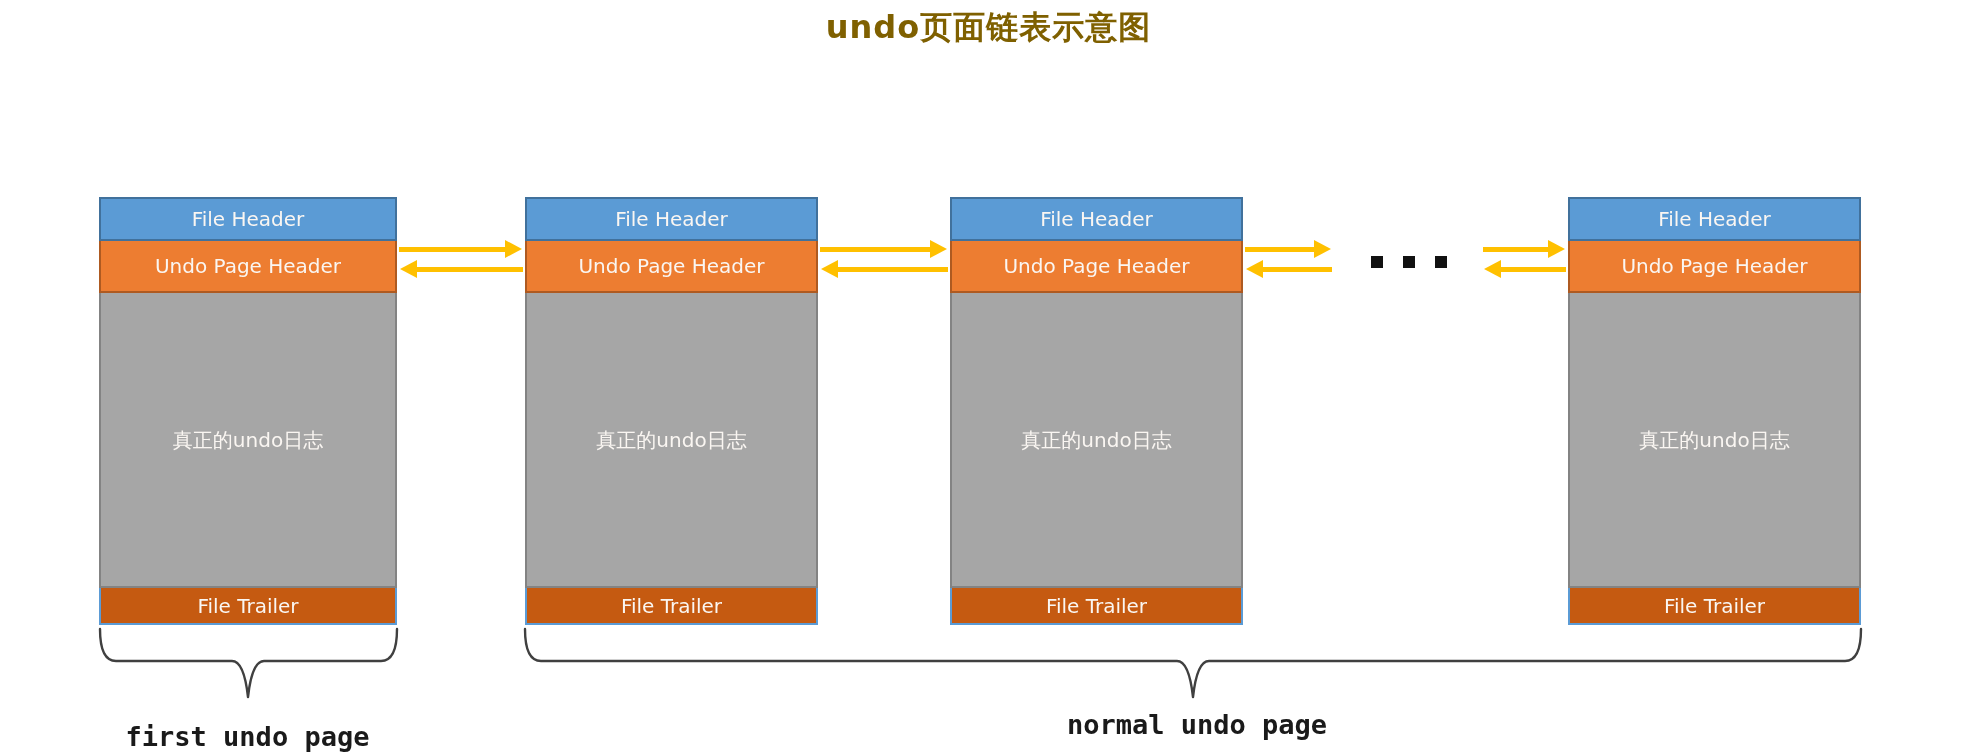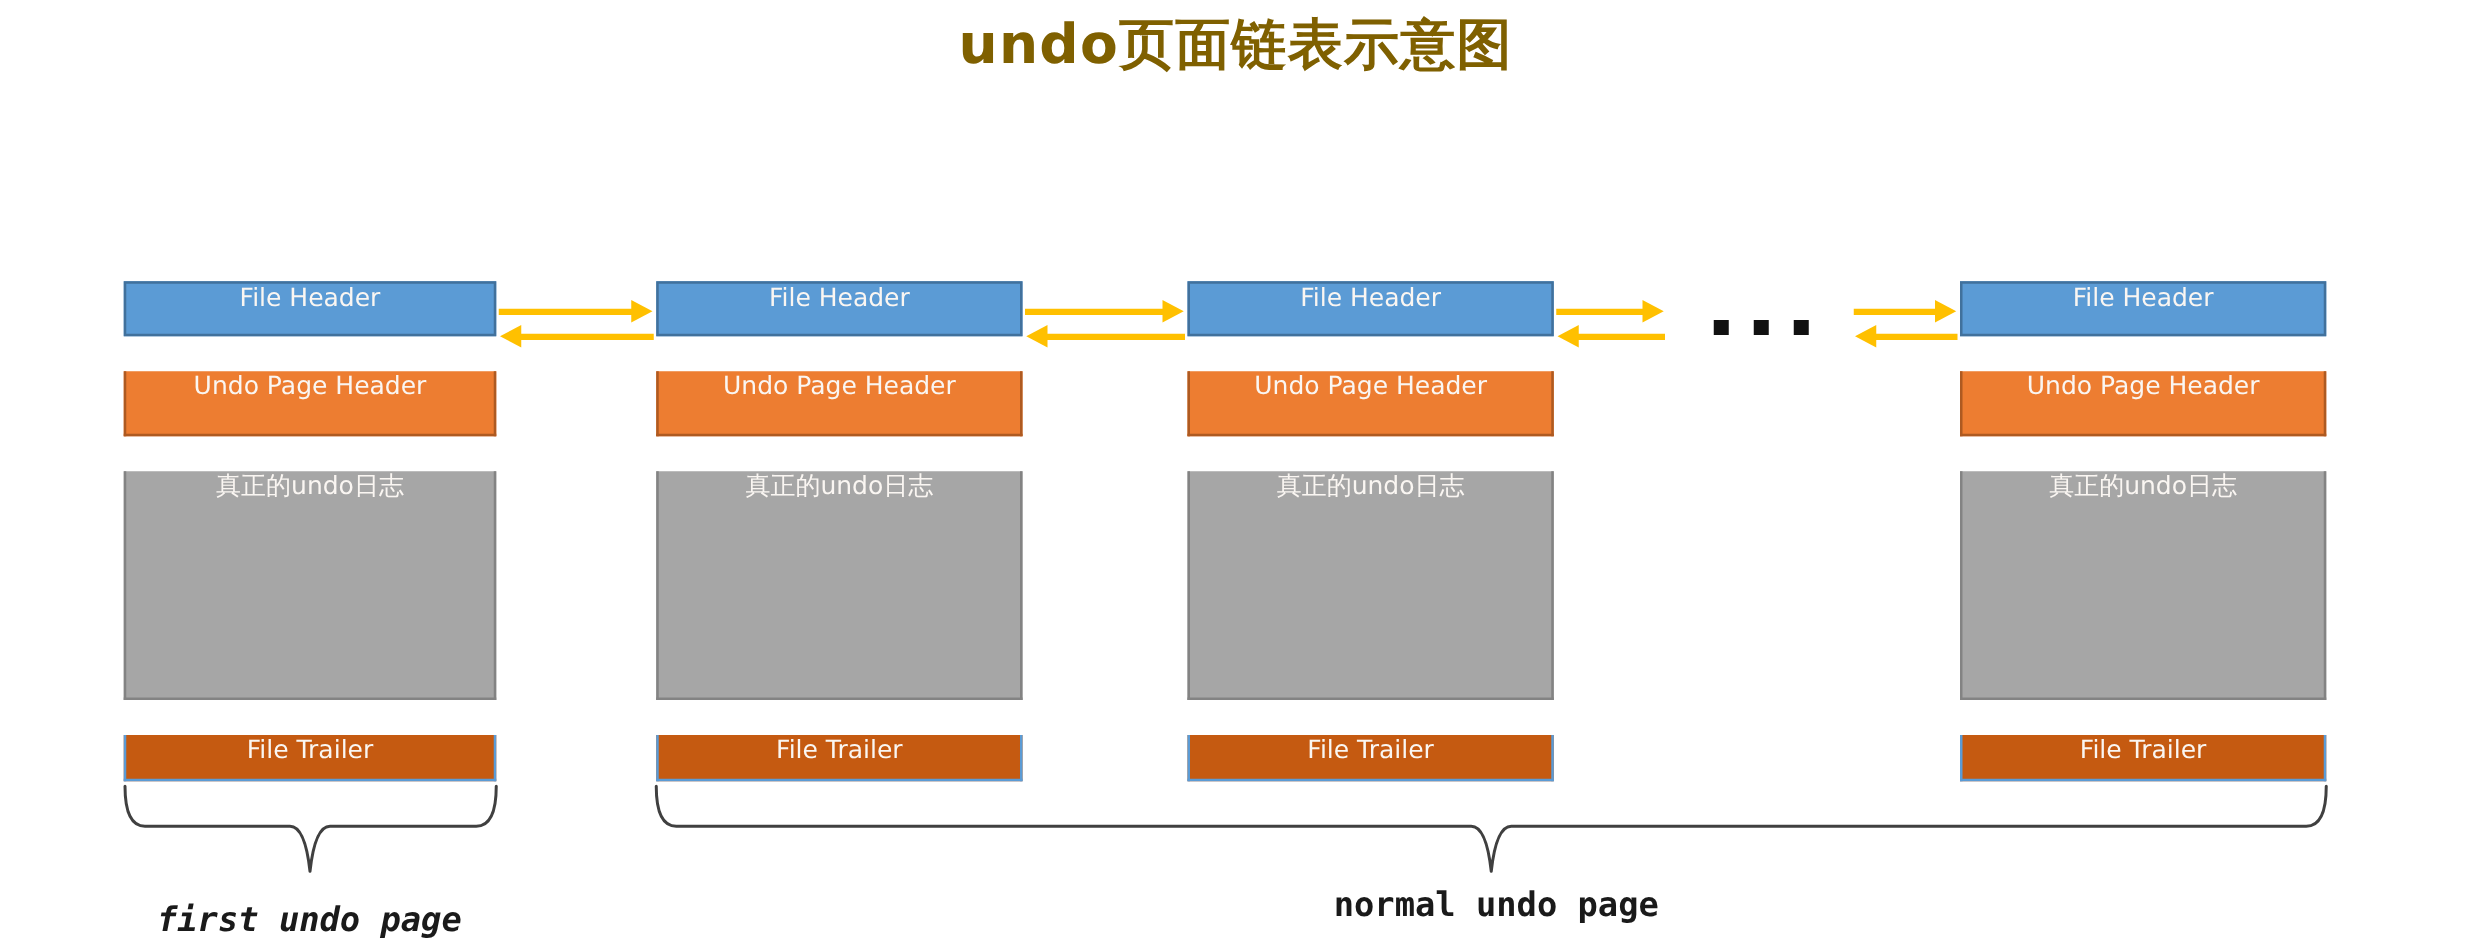--- a/index.html
+++ b/index.html
@@ -2,31 +2,31 @@
 <html style="--file-header: #5B9BD5; --file-header-border: #41719C; --undo-page-header: #ED7D31; --undo-page-header-border: #AE5A21; --undo-log-segment-header: #70AD47; --undo-log-segment-header-border: #507E32; --undo-log-header: #4472C4; --undo-log-header-border: #2F5597; --undo-body: #A6A6A6; --undo-body-border: #838383; --file-trailer: #C55A11; --file-trailer-border: #5B9BD5; --arrow-color: #FFC000; --title-color: #7F6000; --label-color: #1A1A1A; --brace-color: #404040; --dots-color: #111111;"><head>
 <meta charset="utf-8">
 <style>
   html,body{margin:0;padding:0;background:#ffffff;}
   .canvas{
     position:relative;width:1977px;height:755px;background:#fff;overflow:hidden;
     font-family:"DejaVu Sans","Liberation Sans",sans-serif;
   }
   .title{
     position:absolute;top:6px;left:0;width:100%;text-align:center;
-    font-size:44px;font-weight:bold;color:var(--title-color);
+    font-size:32px;font-weight:bold;color:var(--title-color);
     letter-spacing:1px;
   }
   
   .page{
     position:absolute;top:197px;height:428px;display:flex;flex-direction:column;
     box-sizing:border-box;
   }
   .band{
-    box-sizing:border-box;display:flex;align-items:flex-start;justify-content:center;
-    color:#faf6f2;font-size:20px;text-align:center;line-height:1.1;margin-top:28px;
+    box-sizing:border-box;display:flex;align-items:center;justify-content:center;
+    color:#faf6f2;font-size:20px;text-align:center;line-height:1.1;
   }
   .b-fh {height:44px;background:var(--file-header);border:2px solid var(--file-header-border);}
   .b-uph{height:52px;background:var(--undo-page-header);border:2px solid var(--undo-page-header-border);border-top:none;}
   .b-seg{height:40px;background:var(--undo-log-segment-header);border:2px solid var(--undo-log-segment-header-border);border-top:none;font-size:18px;}
   .b-ulh{height:79px;background:var(--undo-log-header);border:2px solid var(--undo-log-header-border);border-top:none;}
   .b-body{flex:1;background:var(--undo-body);border:2px solid var(--undo-body-border);border-top:none;}
   .b-ft {height:37px;background:var(--file-trailer);border:2px solid var(--file-trailer-border);border-top:none;}
   
   .arrow{position:absolute;height:5px;background:var(--arrow-color);}
   .arrow.right::after{
@@ -39,21 +39,21 @@
     border-right:17px solid var(--arrow-color);
     border-top:9.5px solid transparent;border-bottom:9.5px solid transparent;
   }
   .dot{position:absolute;width:12px;height:12px;background:var(--dots-color);top:256px;}
   .braces{position:absolute;left:0;top:0;width:1977px;height:755px;pointer-events:none;}
   .braces path{stroke:var(--brace-color);stroke-width:2.4;fill:none;stroke-linecap:round;stroke-linejoin:round;}
   .bottom-label{
     position:absolute;font-family:"DejaVu Sans Mono","Liberation Mono",monospace;
     font-weight:bold;font-size:27px;color:var(--label-color);text-align:center;white-space:nowrap;
   }
-  .lbl-first{left:120px;width:255px;top:721px;font-style:italic;}
+  .lbl-first{left:120px;width:255px;top:721px;}
   .lbl-normal{left:1060px;width:274px;top:709px;}
 </style>
 </head>
 <body>
 
 <div class="canvas">
 
   <div class="title">undo页面链表示意图</div>
 
   <div class="page" style="left:99px;width:298px;">

